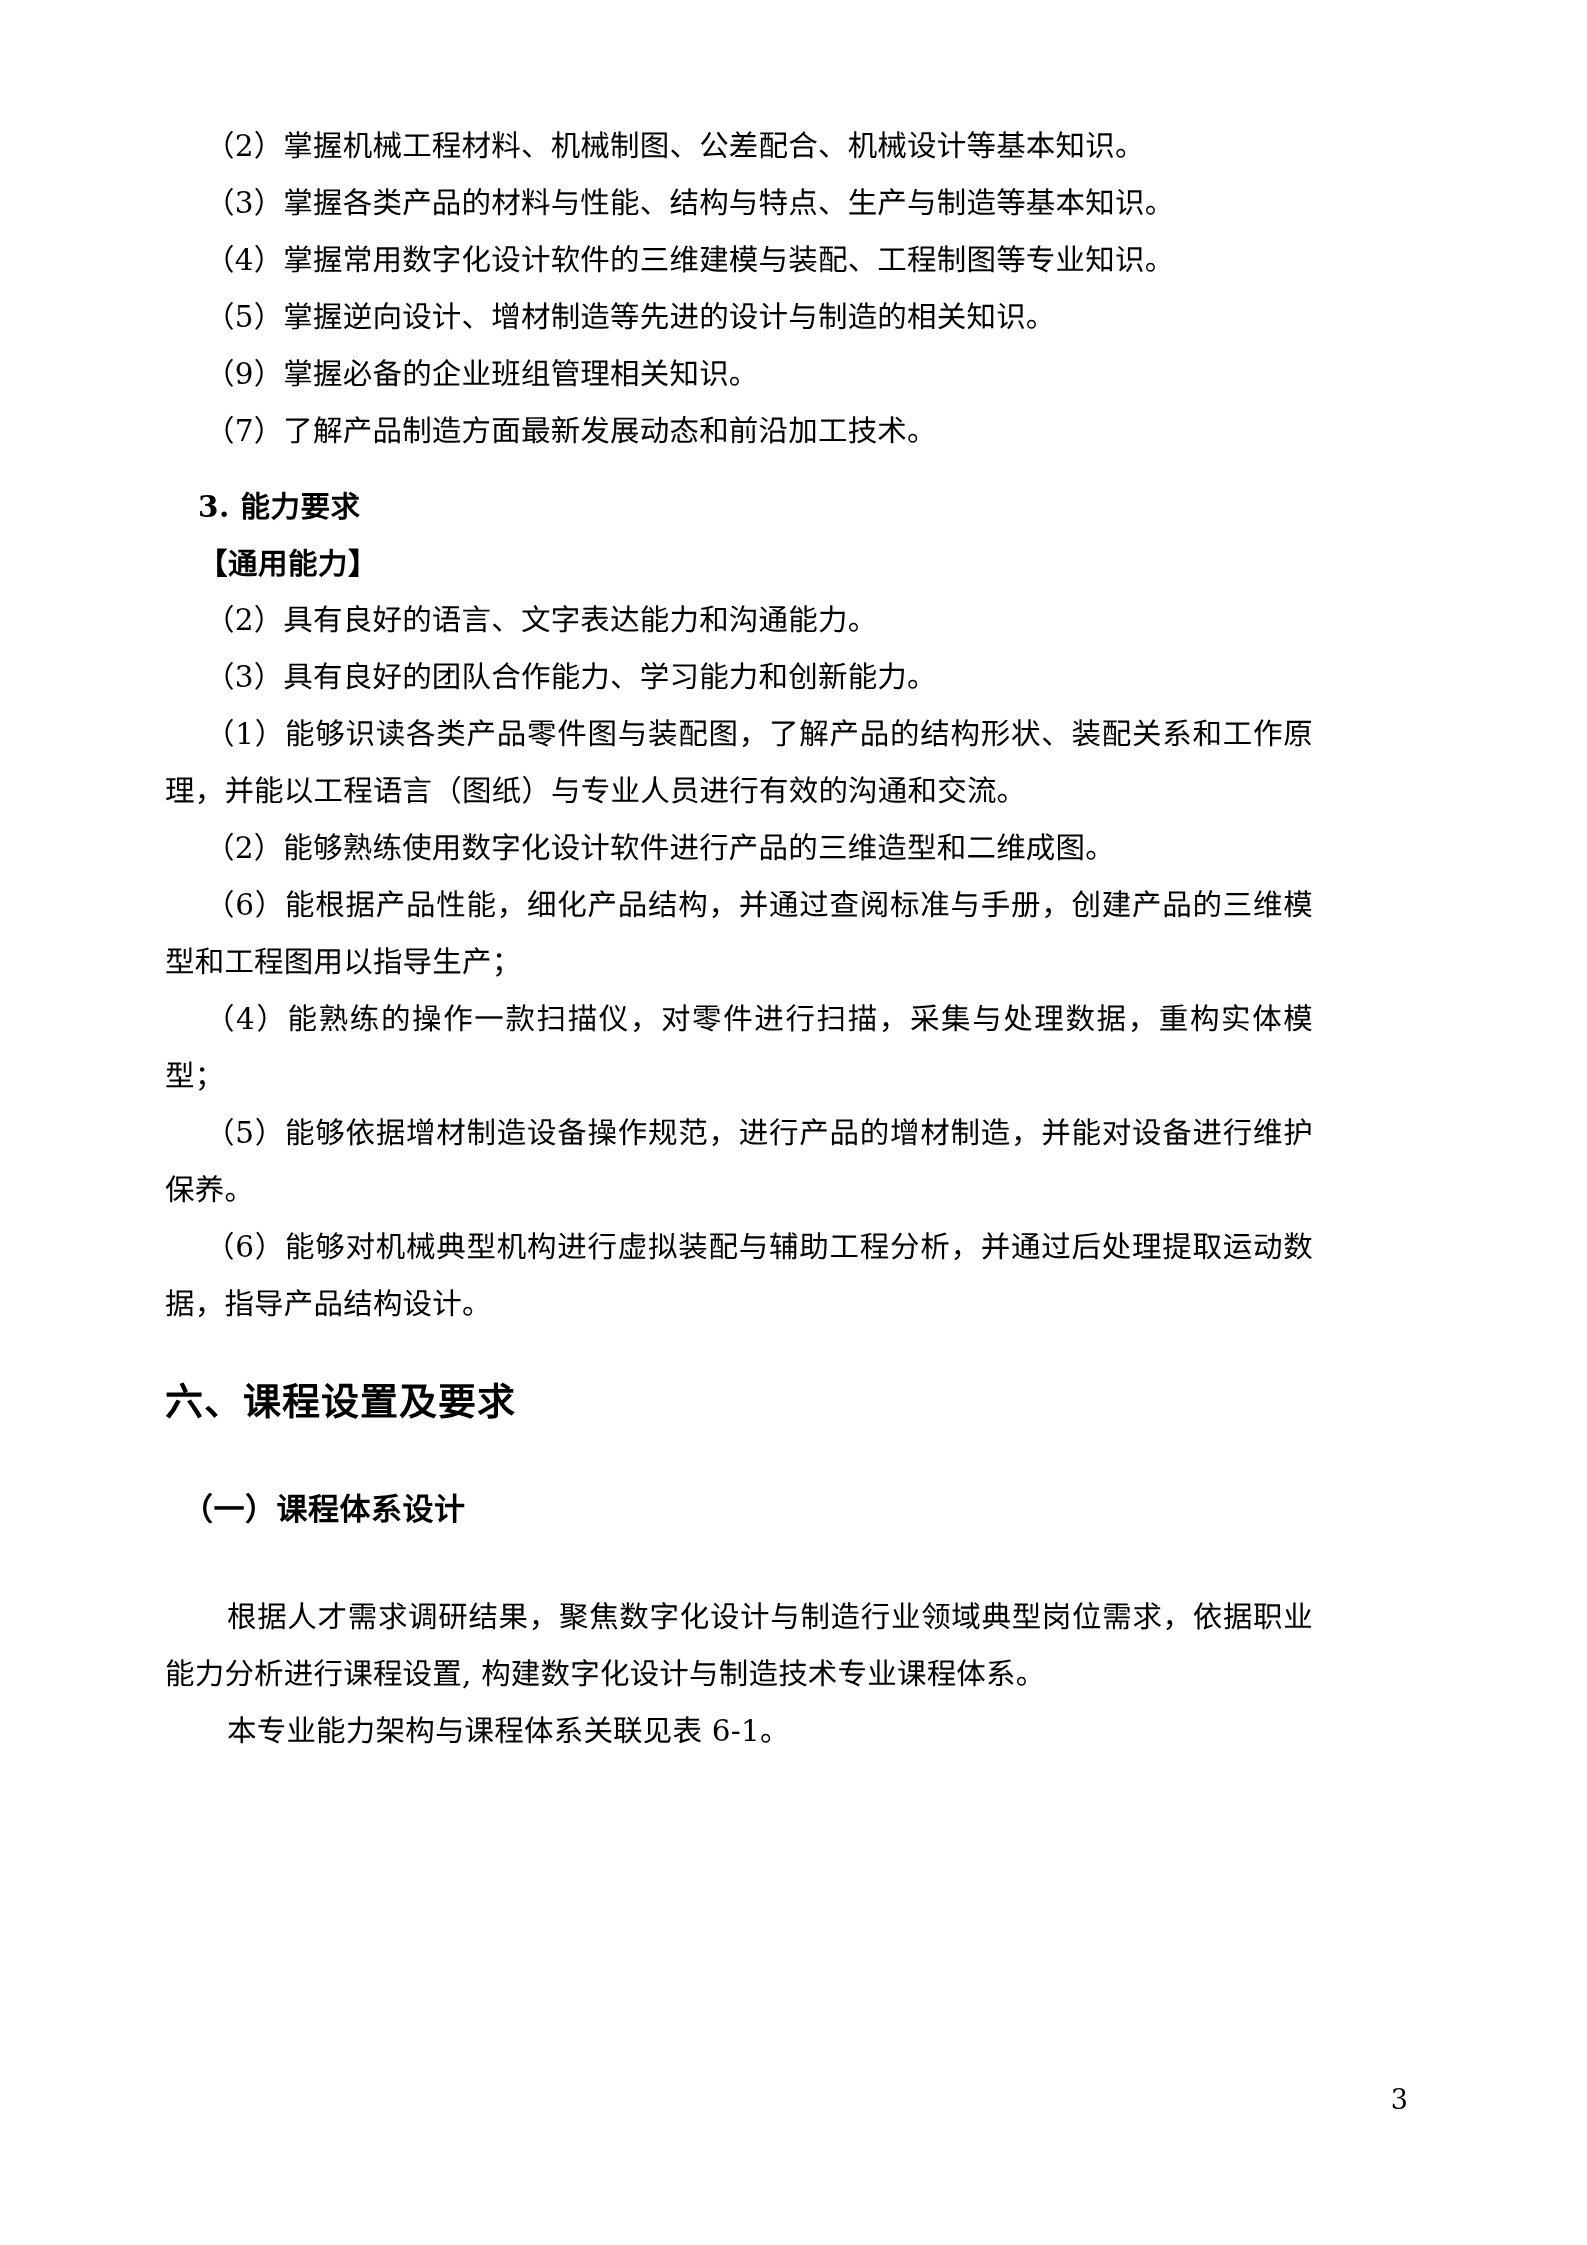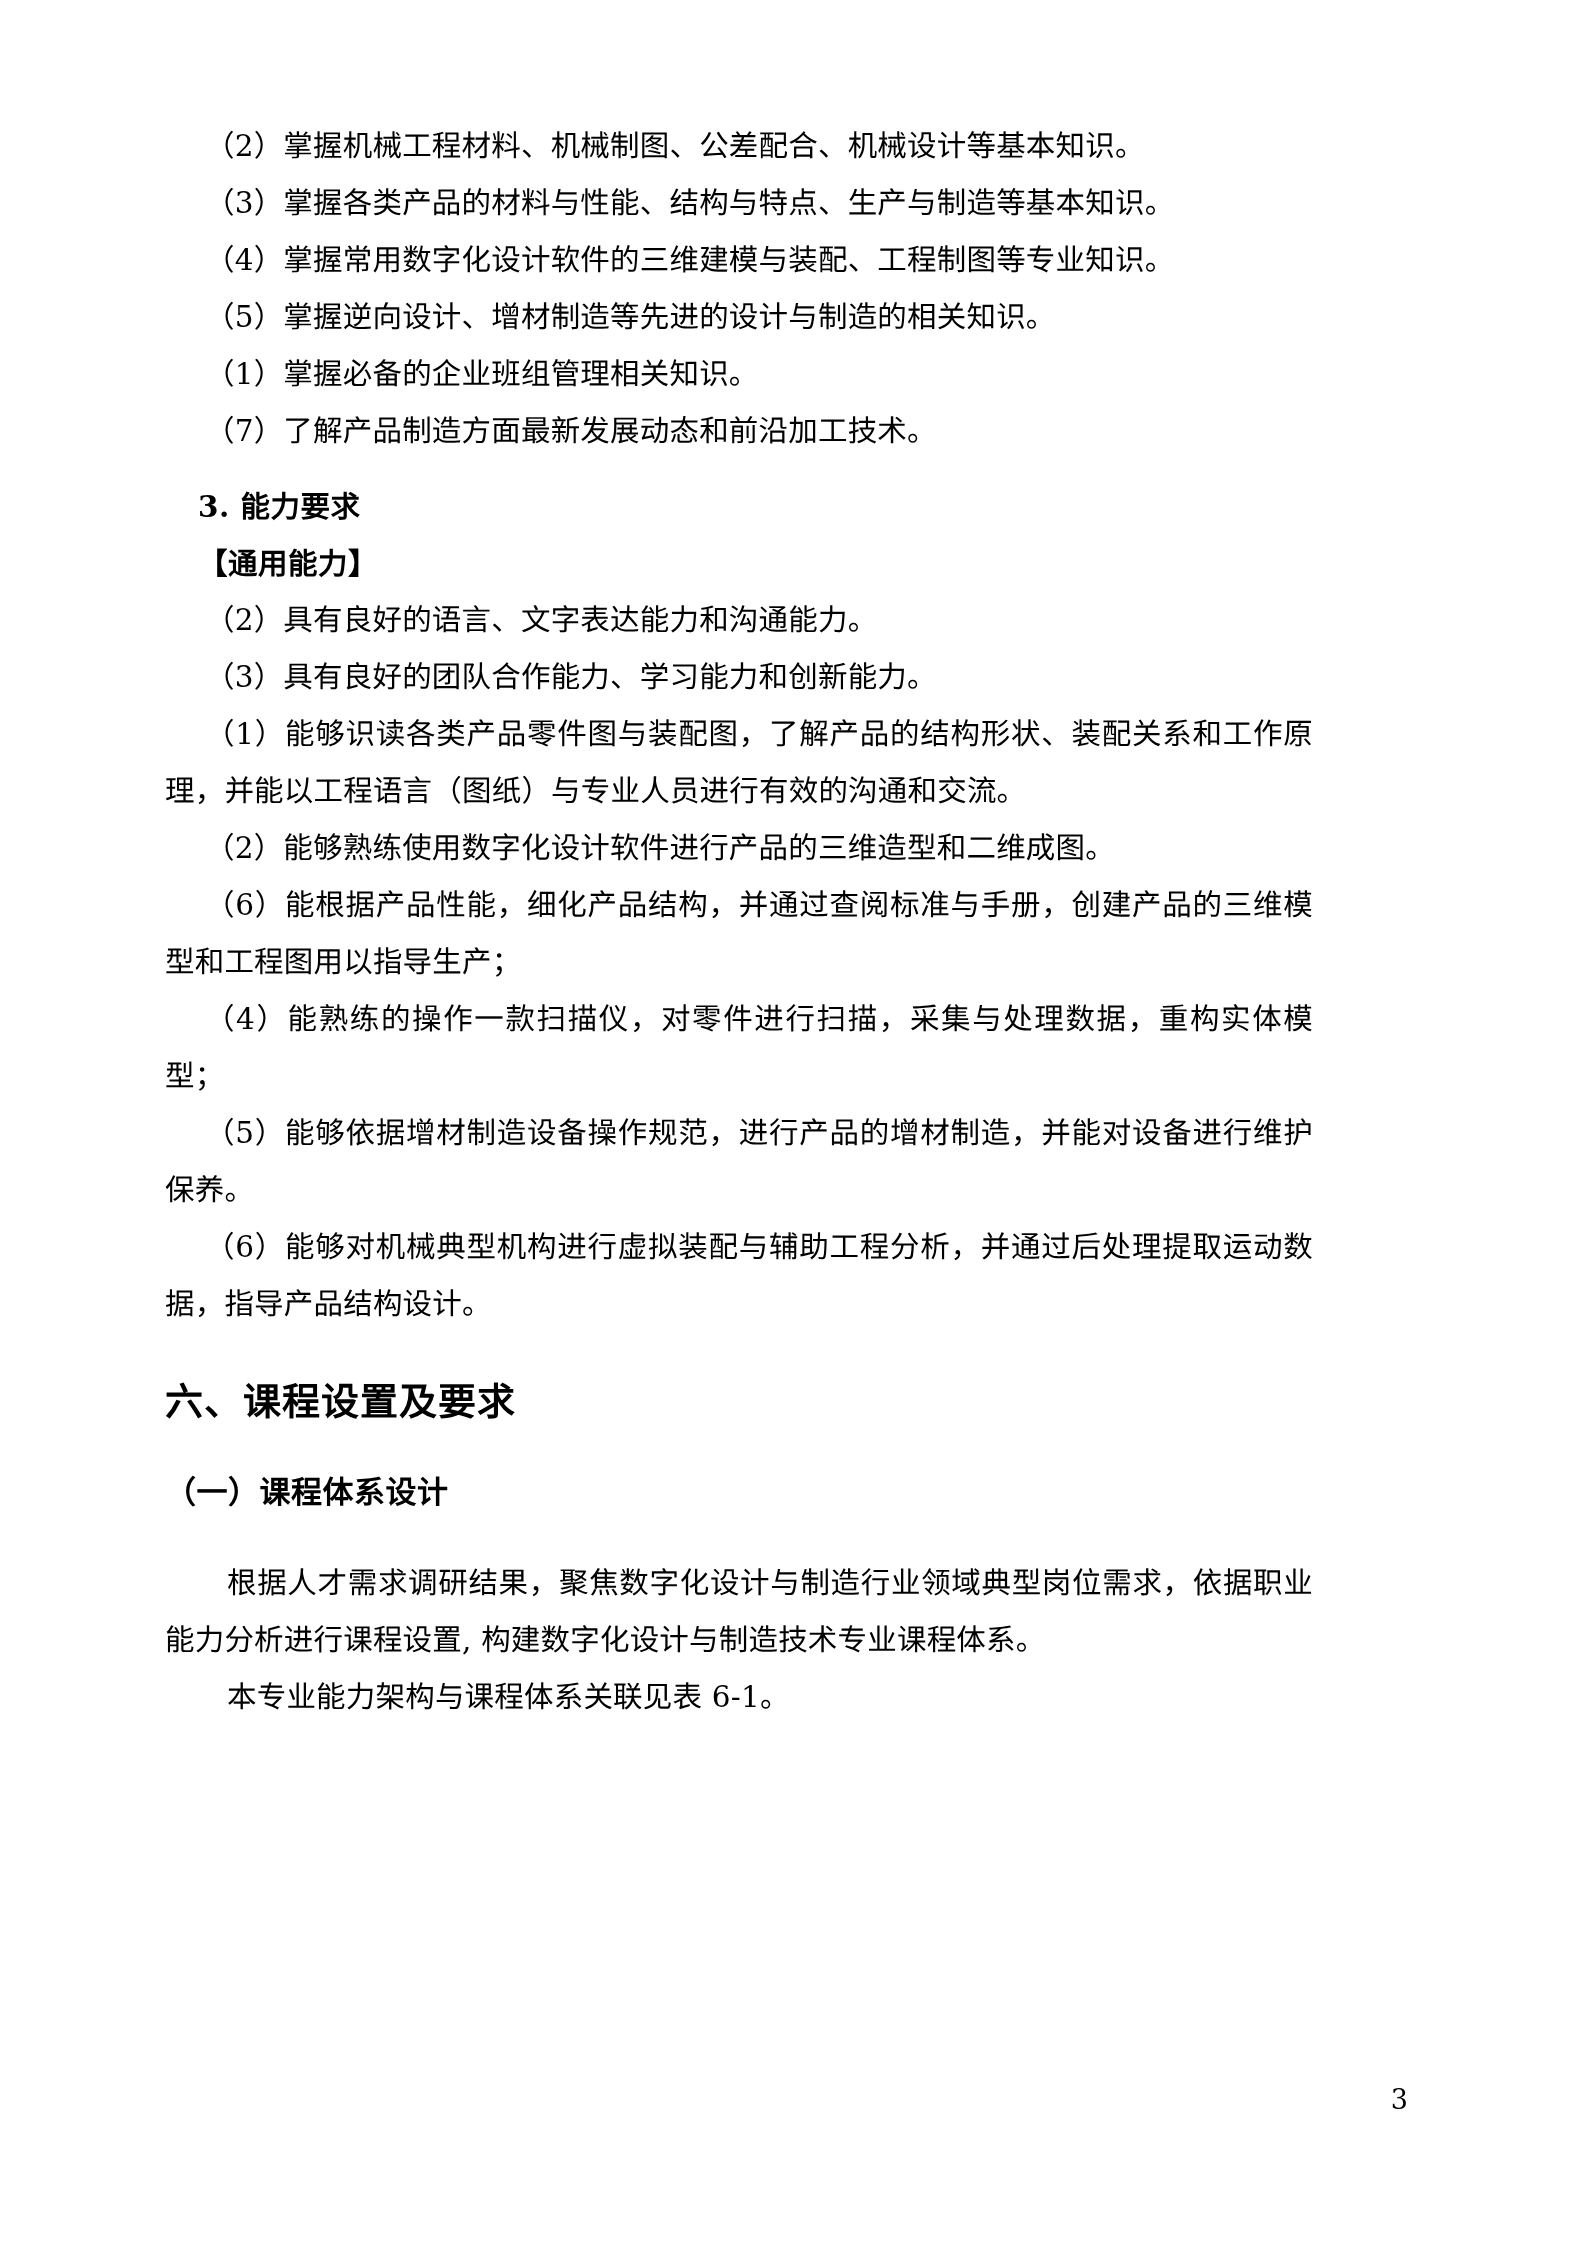--- a/index.html
+++ b/index.html
@@ -65,21 +65,21 @@
     line-height: 57px;
     font-weight: bold;
     margin: 0;
     text-indent: 0;
     letter-spacing: 1px;
   }
   .h-minor {
     font-size: 31px;
     line-height: 57px;
     font-weight: bold;
-    margin: 0;
+    margin: 17px;
     text-indent: 0;
     letter-spacing: 0.5px;
   }
 
   
   .gap-sm { height: 18px; }
   .gap-md { height: 34px; }
   .gap-lg { height: 40px; }
 
   
@@ -98,21 +98,21 @@
 
 <div class="page">
 
   <div class="content">
 
     <div>
       <p class="line item">（2）掌握机械工程材料、机械制图、公差配合、机械设计等基本知识。</p>
       <p class="line item">（3）掌握各类产品的材料与性能、结构与特点、生产与制造等基本知识。</p>
       <p class="line item">（4）掌握常用数字化设计软件的三维建模与装配、工程制图等专业知识。</p>
       <p class="line item">（5）掌握逆向设计、增材制造等先进的设计与制造的相关知识。</p>
-      <p class="line item">（1）掌握必备的企业班组管理相关知识。</p>
+      <p class="line item">（9）掌握必备的企业班组管理相关知识。</p>
       <p class="line item">（7）了解产品制造方面最新发展动态和前沿加工技术。</p>
     </div>
 
     <div class="gap-sm"></div>
 
     <h3 class="h-sub">3. 能力要求</h3>
 
     <h4 class="h-bracket">【通用能力】</h4>
     <div>
       <p class="line item">（2）具有良好的语言、文字表达能力和沟通能力。</p>

